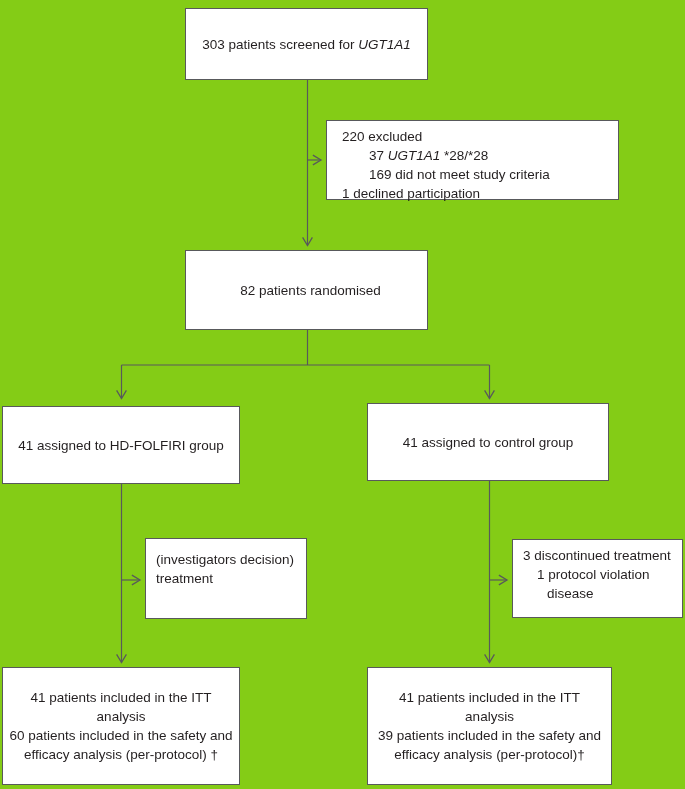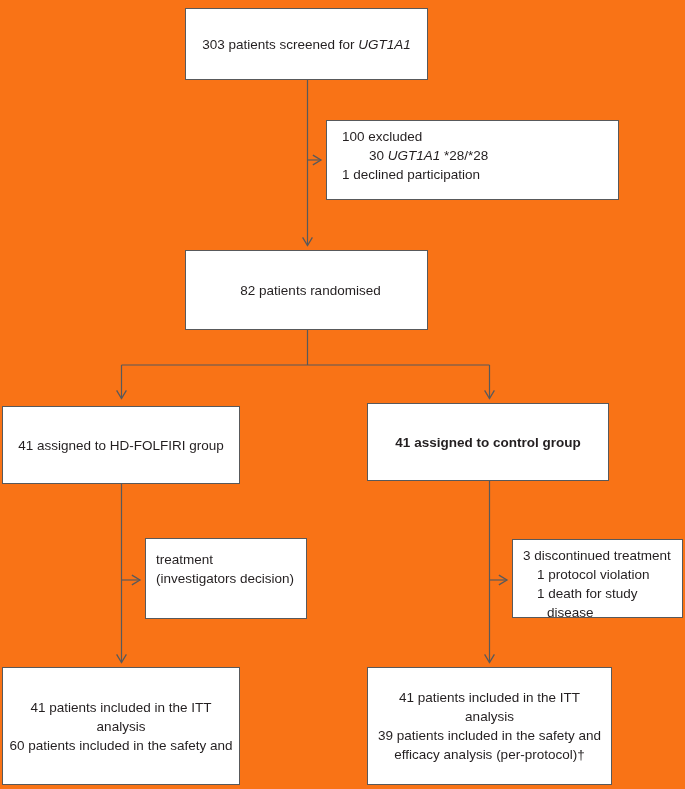--- a/index.html
+++ b/index.html
@@ -1,20 +1,20 @@
 <!DOCTYPE html>
 <html><head>
 <meta charset="utf-8">
 <style>
   html, body { margin: 0; padding: 0; background: #ffffff; }
   #figure {
     position: relative;
     width: 685px;
     height: 789px;
-    background: #f97316;
+    background: #84cc16;
     font-family: "Liberation Sans", sans-serif;
     font-size: 13.5px;
     line-height: 19px;
     color: #231f20;
     overflow: hidden;
   }
   .box {
     position: absolute;
     box-sizing: border-box;
     border: 1.5px solid #58595b;
@@ -31,21 +31,21 @@
   .gene { font-style: italic; }
   .ind-27 { padding-left: 27px; }
   .ind-14 { padding-left: 14px; }
   .ind-24 { padding-left: 24px; }
 
   
   #box-screened     { left: 185px; top:   8px; width: 243px; height:  72px; }
   #box-excluded     { left: 326px; top: 120px; width: 293px; height:  80px; padding: 6px 8px 0 15px; }
   #box-randomised   { left: 185px; top: 250px; width: 243px; height:  80px; padding-left: 8px; }
   #box-hdfolfiri    { left:   2px; top: 406px; width: 238px; height:  78px; }
-  #box-control      { left: 367px; top: 403px; width: 242px; height:  78px; font-weight: bold; }
+  #box-control      { left: 367px; top: 403px; width: 242px; height:  78px; }
   #box-disc-left    { left: 145px; top: 538px; width: 162px; height:  81px; padding: 11px 6px 0 10px; }
   #box-disc-right   { left: 512px; top: 539px; width: 171px; height:  79px; padding: 6px 4px 0 10px; }
   #box-itt-left     { left:   2px; top: 667px; width: 238px; height: 118px; }
   #box-itt-right    { left: 367px; top: 667px; width: 245px; height: 118px; }
 
   #connectors {
     position: absolute;
     left: 0; top: 0;
     width: 685px; height: 789px;
     pointer-events: none;
@@ -74,53 +74,54 @@
       <path d="M489.5,481 L489.5,662.5" marker-end="url(#arrow)"></path>
       <path d="M489.5,580 L507,580" marker-end="url(#arrow)"></path>
     </g>
   </svg>
 
   <div id="box-screened" class="box centered">
     <div class="line"><span>303 patients screened for </span><span class="gene">UGT1A1</span></div>
   </div>
 
   <div id="box-excluded" class="box">
-    <div class="line">100 excluded</div>
-    <div class="line ind-27"><span>30 </span><span class="gene">UGT1A1</span><span> *28/*28</span></div>
+    <div class="line">220 excluded</div>
+    <div class="line ind-27"><span>37 </span><span class="gene">UGT1A1</span><span> *28/*28</span></div>
+    <div class="line ind-27">169 did not meet study criteria</div>
     <div class="line">1 declined participation</div>
   </div>
 
   <div id="box-randomised" class="box centered">
     <div class="line">82 patients randomised</div>
   </div>
 
   <div id="box-hdfolfiri" class="box centered">
     <div class="line">41 assigned to HD-FOLFIRI group</div>
   </div>
 
   <div id="box-control" class="box centered">
     <div class="line">41 assigned to control group</div>
   </div>
 
   <div id="box-disc-left" class="box">
+    <div class="line">(investigators decision)</div>
     <div class="line">treatment</div>
-    <div class="line">(investigators decision)</div>
   </div>
 
   <div id="box-disc-right" class="box">
     <div class="line">3 discontinued treatment</div>
     <div class="line ind-14">1 protocol violation</div>
-    <div class="line ind-14">1 death for study</div>
     <div class="line ind-24">disease</div>
   </div>
 
   <div id="box-itt-left" class="box centered">
     <div class="line">41 patients included in the ITT</div>
     <div class="line">analysis</div>
     <div class="line">60 patients included in the safety and</div>
+    <div class="line">efficacy analysis (per-protocol) †</div>
   </div>
 
   <div id="box-itt-right" class="box centered">
     <div class="line">41 patients included in the ITT</div>
     <div class="line">analysis</div>
     <div class="line">39 patients included in the safety and</div>
     <div class="line">efficacy analysis (per-protocol)†</div>
   </div>
 
 </div>

